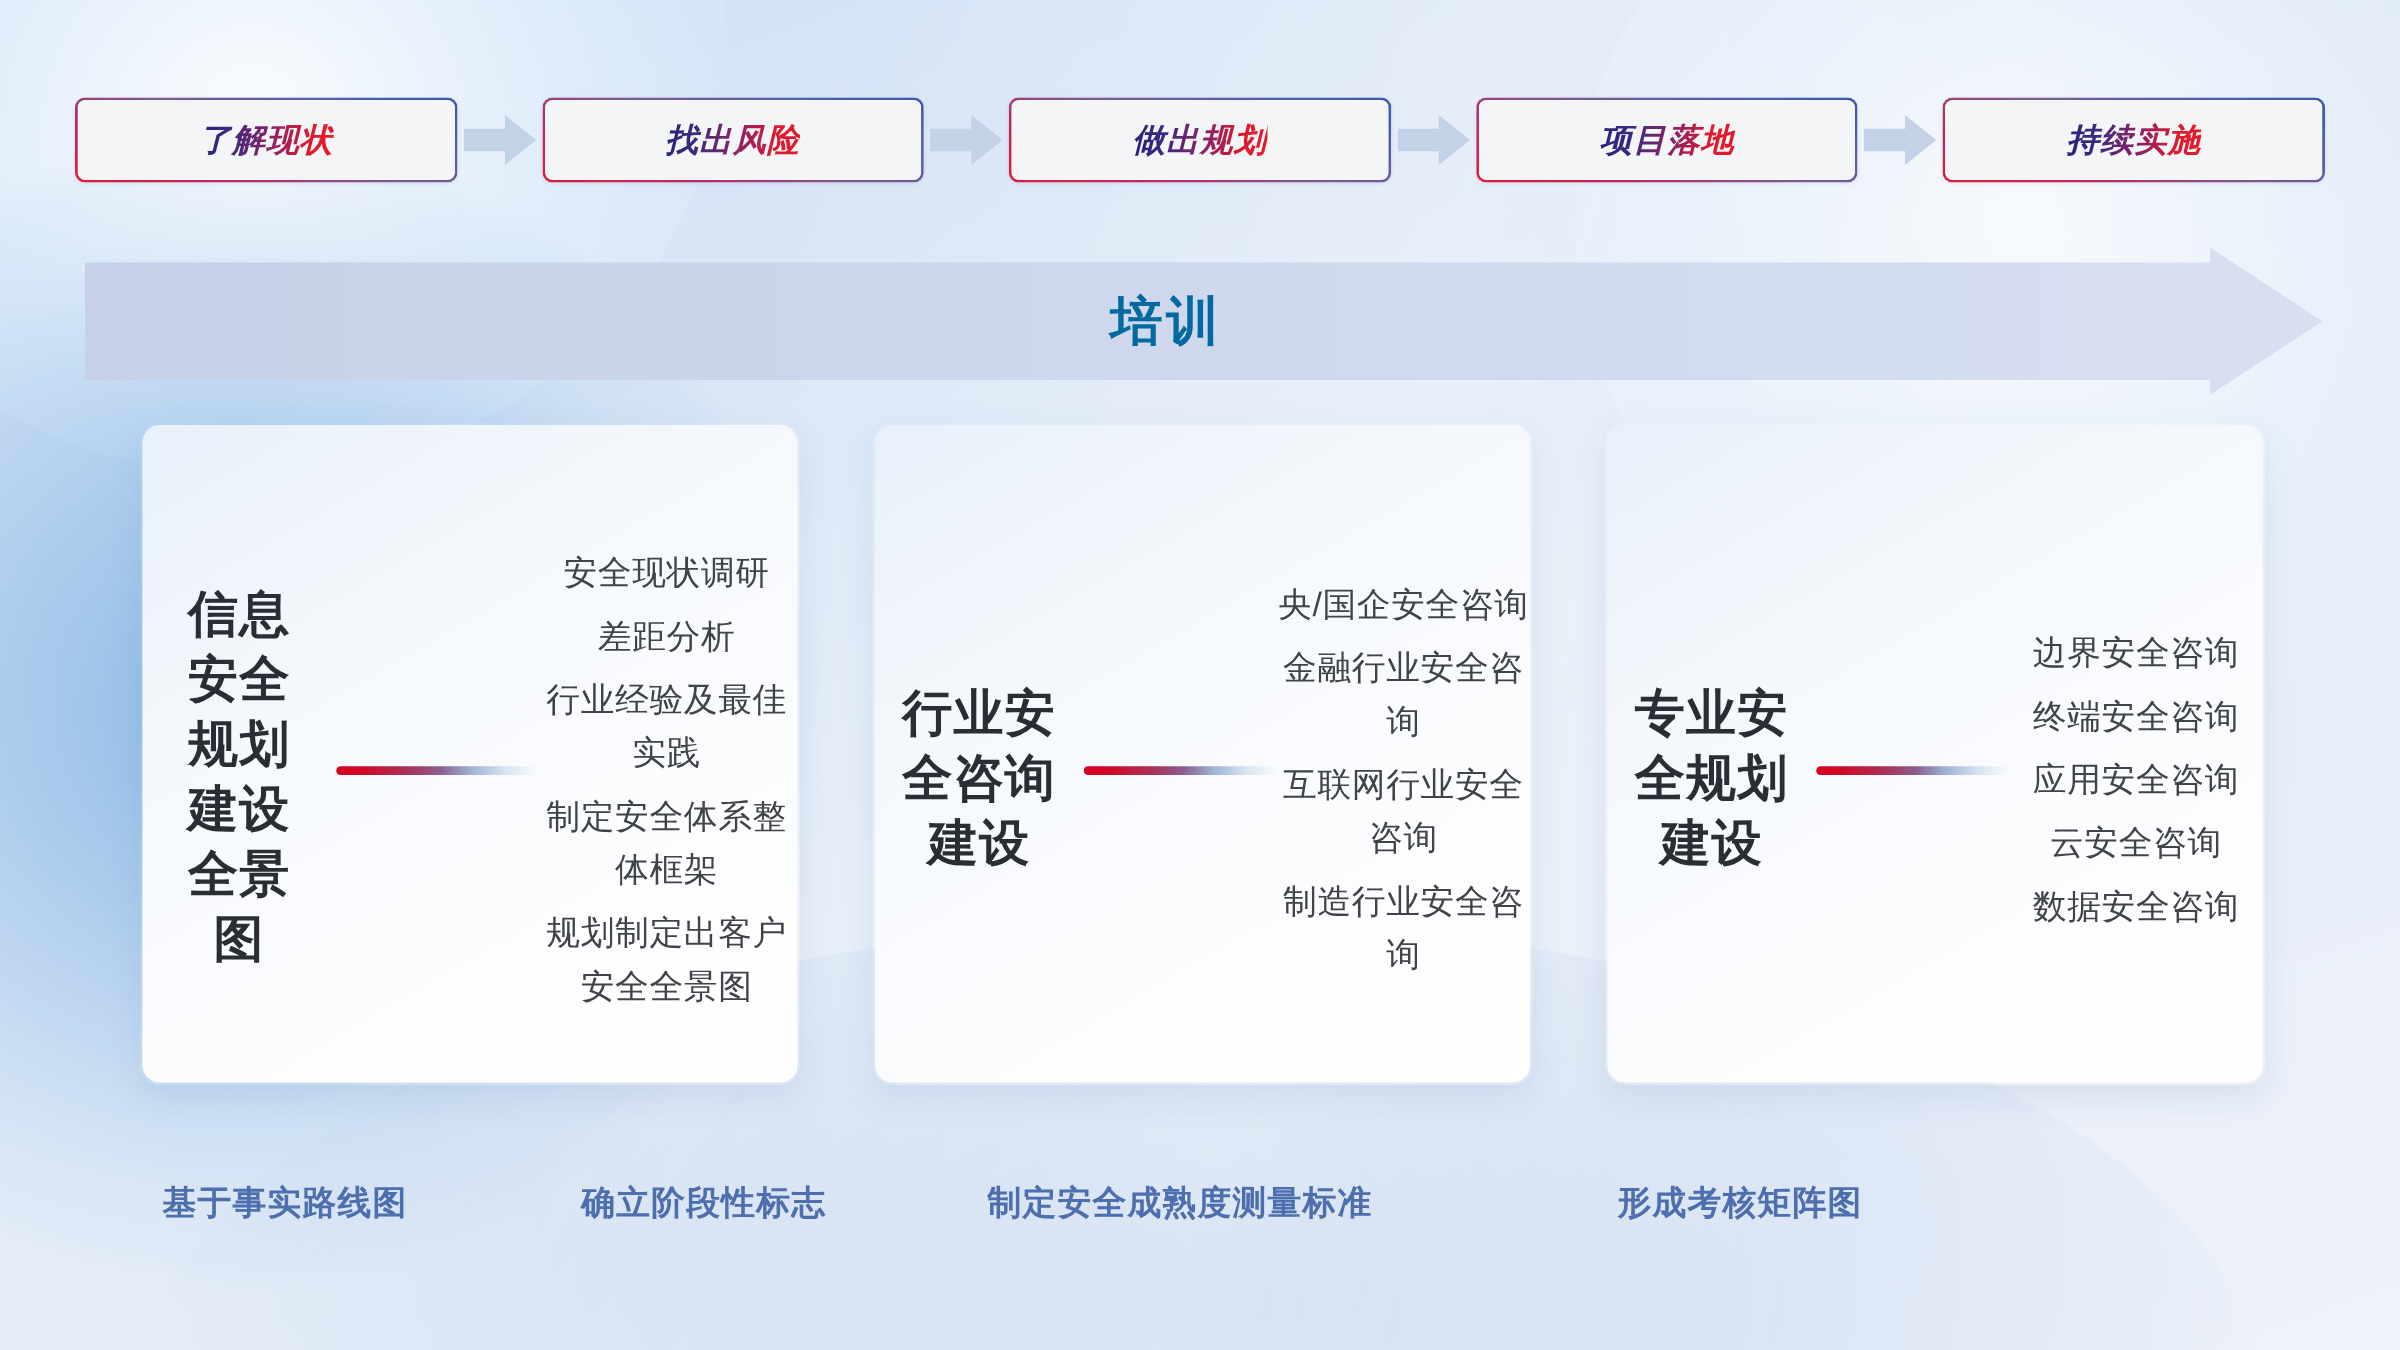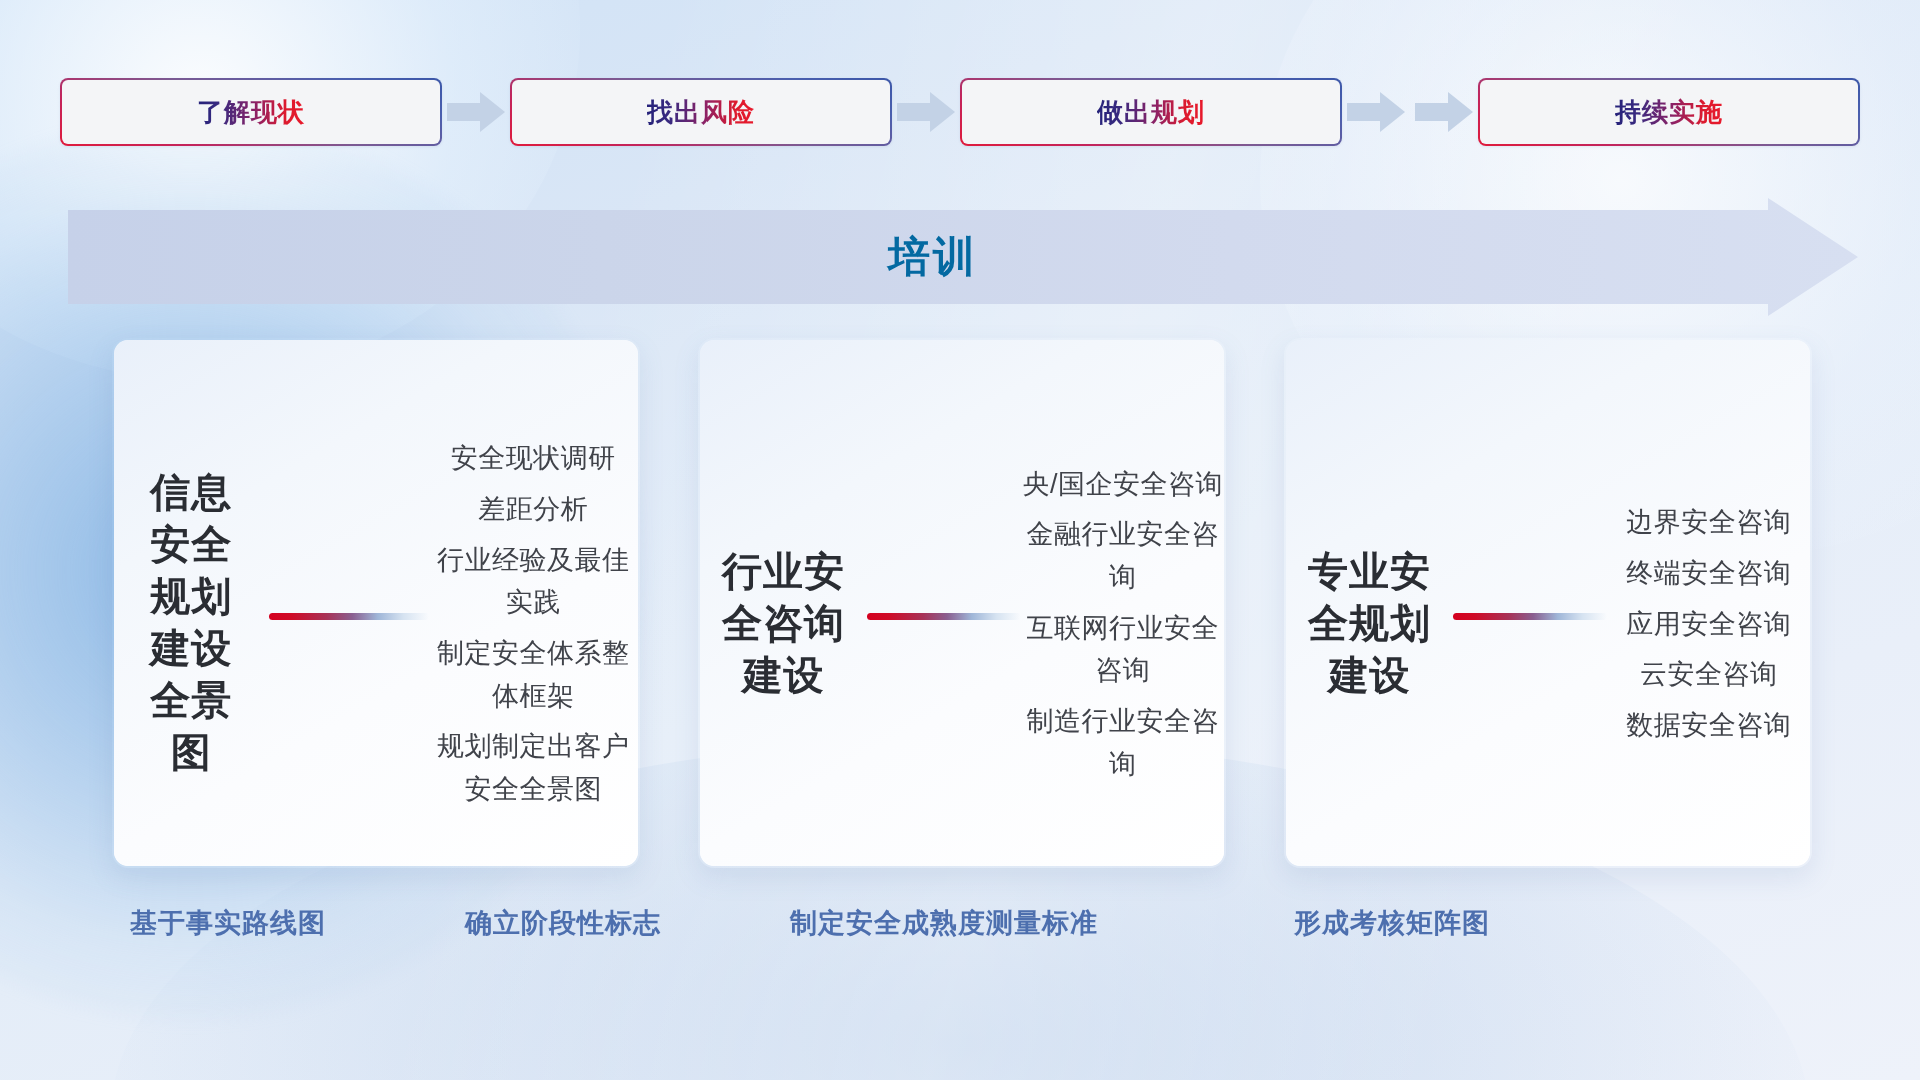--- a/index.html
+++ b/index.html
@@ -53,20 +53,21 @@
     background: linear-gradient(105deg, rgba(255,255,255,0) 30%, rgba(255,255,255,0.30) 55%, rgba(255,255,255,0) 78%);
   }
 
   
   .steps {
     position: absolute;
     left: 60px; top: 78px;
     width: 1800px; height: 68px;
     display: flex;
     align-items: center;
+    font-style: italic;
   }
   .step-box {
     flex: 1 1 0;
     height: 68px;
     border-radius: 8px;
     position: relative;
     background:
       linear-gradient(#f4f5f7, #f4f5f7) padding-box,
       linear-gradient(200deg, #3c57a8 0%, #4a5fae 18%, #7b5a93 48%, #c2245c 76%, #e01b3c 100%) border-box;
     border: 2px solid transparent;
@@ -191,21 +192,21 @@
     font-size: 27px;
     color: #40434a;
     line-height: 1.58;
     text-align: center;
     letter-spacing: 0.5px;
   }
 
   
   .footnotes {
     position: absolute;
-    left: 0; top: 905px;
+    left: 0; top: 944px;
     width: 1920px; height: 50px;
   }
   .footnote {
     position: absolute;
     font-size: 27px;
     font-weight: 700;
     color: #4d6fae;
     letter-spacing: 1px;
     white-space: nowrap;
   }
@@ -237,20 +238,23 @@
         <path d="M0,11 L33,11 L33,0 L58,20 L33,40 L33,29 L0,29 Z" fill="#c3d2e6"></path>
       </svg>
     </div>
     <div class="step-box">
       <span class="step-label">做出规划</span>
     </div>
     <div class="step-arrow">
       <svg width="58" height="40" viewBox="0 0 58 40">
         <path d="M0,11 L33,11 L33,0 L58,20 L33,40 L33,29 L0,29 Z" fill="#c3d2e6"></path>
       </svg>
+    </div>
+    <div class="step-box">
+      <span class="step-label">项目落地</span>
     </div>
     <div class="step-arrow">
       <svg width="58" height="40" viewBox="0 0 58 40">
         <path d="M0,11 L33,11 L33,0 L58,20 L33,40 L33,29 L0,29 Z" fill="#c3d2e6"></path>
       </svg>
     </div>
     <div class="step-box">
       <span class="step-label">持续实施</span>
     </div>
   </div>

